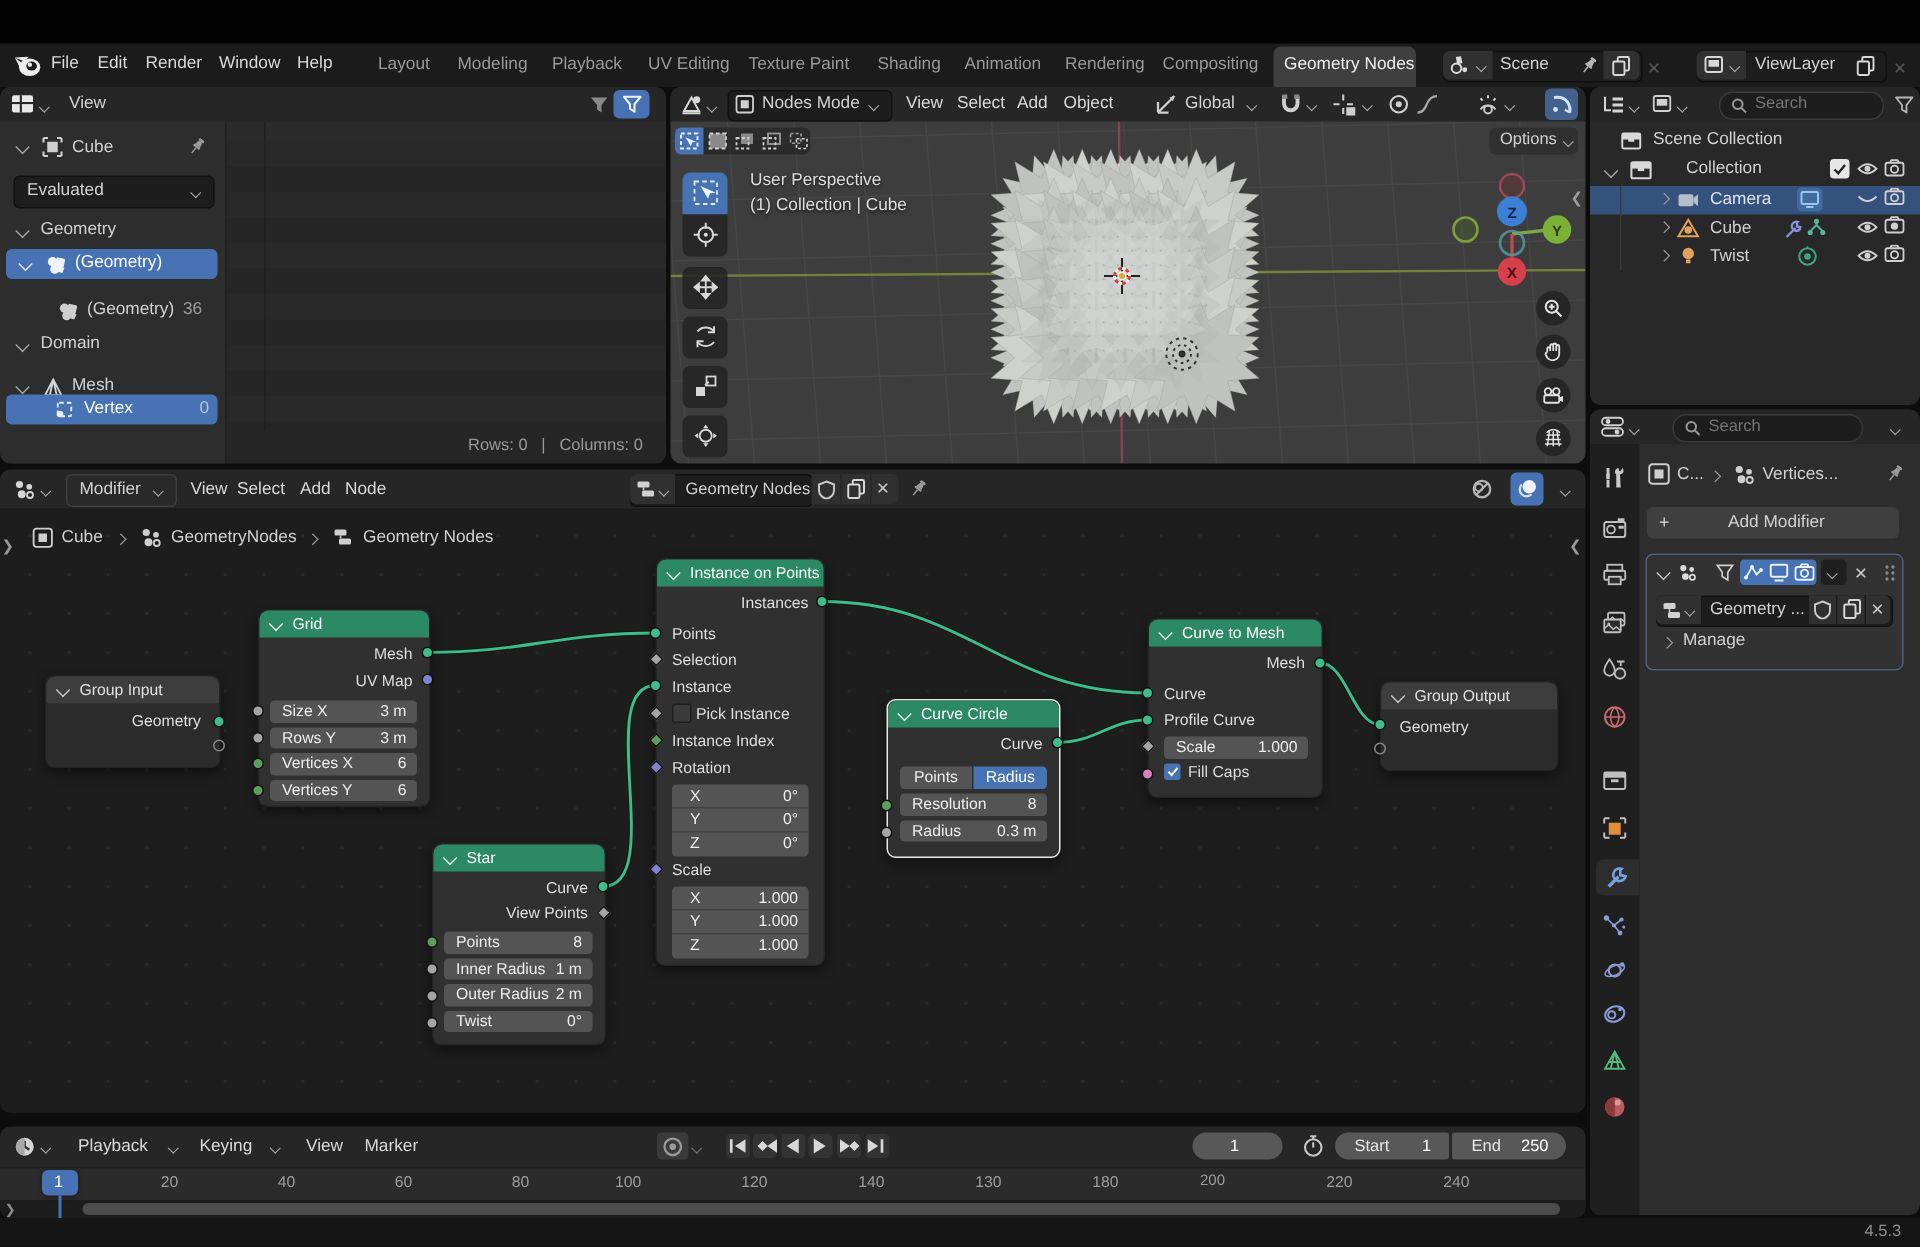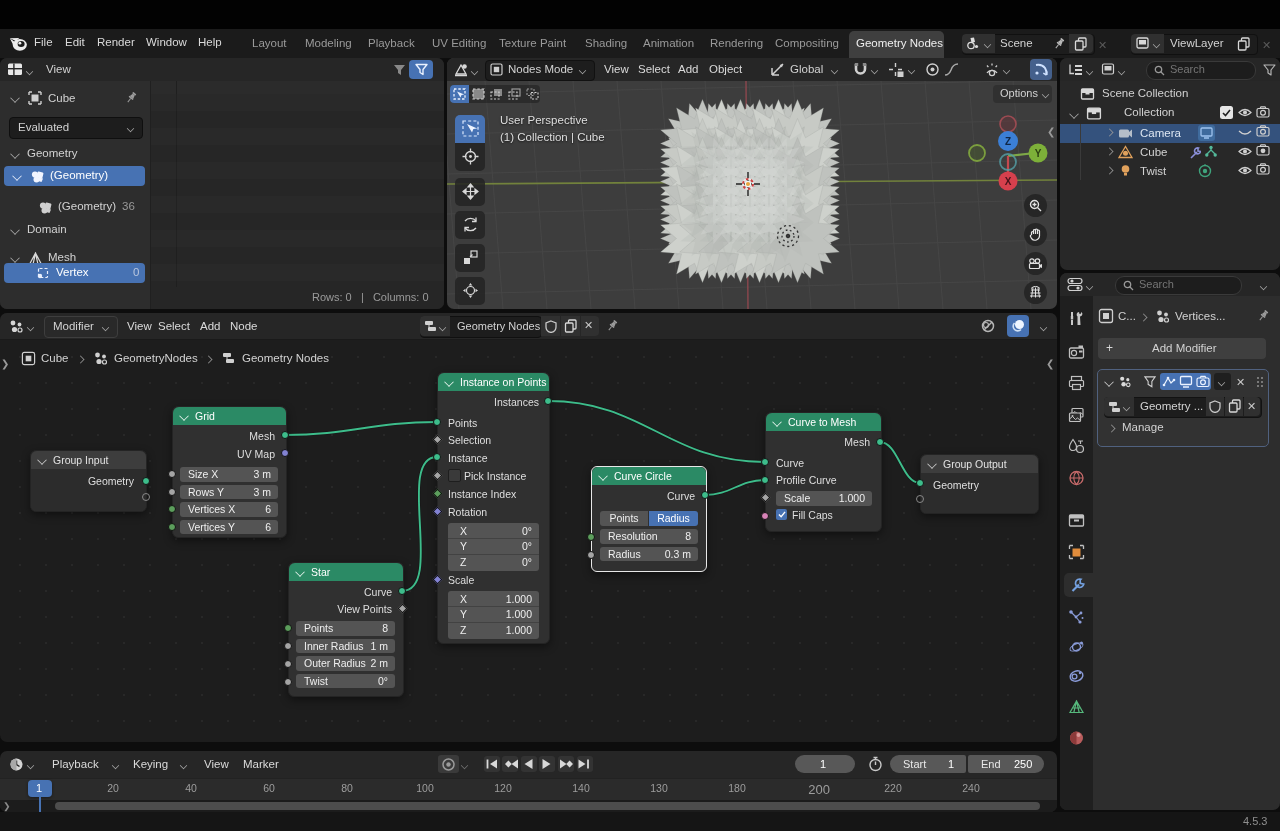--- a/index.html
+++ b/index.html
@@ -1182,26 +1182,26 @@
 <span class="abs" style="left:903px;top:7px;color:#e8e8e8;font-size:11px">Start</span>
 <span class="abs" style="left:948px;top:7px;color:#fff;font-size:11px">1</span>
 <div class="abs" style="left:968px;top:4px;width:76px;height:18px;background:#585858;border-radius:2px 9px 9px 2px"></div>
 <span class="abs" style="left:981px;top:7px;color:#e8e8e8;font-size:11px">End</span>
 <span class="abs" style="left:1014px;top:7px;color:#fff;font-size:11px">250</span>
 <div class="abs" style="left:0;top:27px;width:1057px;height:22px;background:#2b2b2b;border-top:1px solid #222"></div>
 <span class="abs" style="left:98px;top:31px;width:30px;text-align:center;color:#9d9d9d;font-size:10.5px">20</span>
 <span class="abs" style="left:176px;top:31px;width:30px;text-align:center;color:#9d9d9d;font-size:10.5px">40</span>
 <span class="abs" style="left:254px;top:31px;width:30px;text-align:center;color:#9d9d9d;font-size:10.5px">60</span>
 <span class="abs" style="left:332px;top:31px;width:30px;text-align:center;color:#9d9d9d;font-size:10.5px">80</span>
-<span class="abs" style="left:410px;top:31px;width:30px;text-align:center;color:#9d9d9d;font-size:10.5px">100</span>
+<span class="abs" style="left:410px;top:31px;width:30px;color:#9d9d9d;font-size:10.5px">100</span>
 <span class="abs" style="left:488px;top:31px;width:30px;text-align:center;color:#9d9d9d;font-size:10.5px">120</span>
 <span class="abs" style="left:566px;top:31px;width:30px;text-align:center;color:#9d9d9d;font-size:10.5px">140</span>
 <span class="abs" style="left:644px;top:31px;width:30px;text-align:center;color:#9d9d9d;font-size:10.5px">130</span>
 <span class="abs" style="left:722px;top:31px;width:30px;text-align:center;color:#9d9d9d;font-size:10.5px">180</span>
-<span class="abs" style="left:800px;top:31px;width:30px;text-align:right;color:#9d9d9d;font-size:13px">200</span>
+<span class="abs" style="left:800px;top:31px;width:30px;text-align:left;color:#9d9d9d;font-size:10px">200</span>
 <span class="abs" style="left:878px;top:31px;width:30px;text-align:center;color:#9d9d9d;font-size:10.5px">220</span>
 <span class="abs" style="left:956px;top:31px;width:30px;text-align:center;color:#9d9d9d;font-size:10.5px">240</span>
 <div class="abs" style="left:0;top:49px;width:1057px;height:12px;background:#1c1c1c"></div>
 <div class="abs" style="left:55px;top:51px;width:985px;height:8px;background:#4d4d4d;border-radius:4px"></div>
 <span class="abs" style="left:3px;top:50px;color:#8a8a8a;font-size:9px">❯</span>
 <div class="abs" style="left:28px;top:29px;width:24px;height:17px;background:#4772b3;border-radius:4px;box-shadow:0 1px 3px rgba(0,0,0,.4)"></div>
 <span class="abs" style="left:36px;top:31px;color:#fff;font-size:11px">1</span>
 <div class="abs" style="left:39px;top:46px;width:1.6px;height:15px;background:#4772b3"></div>
 </div>
 <div class="abs" style="left:0;top:812px;width:1280px;height:19px;background:#151515"></div>

